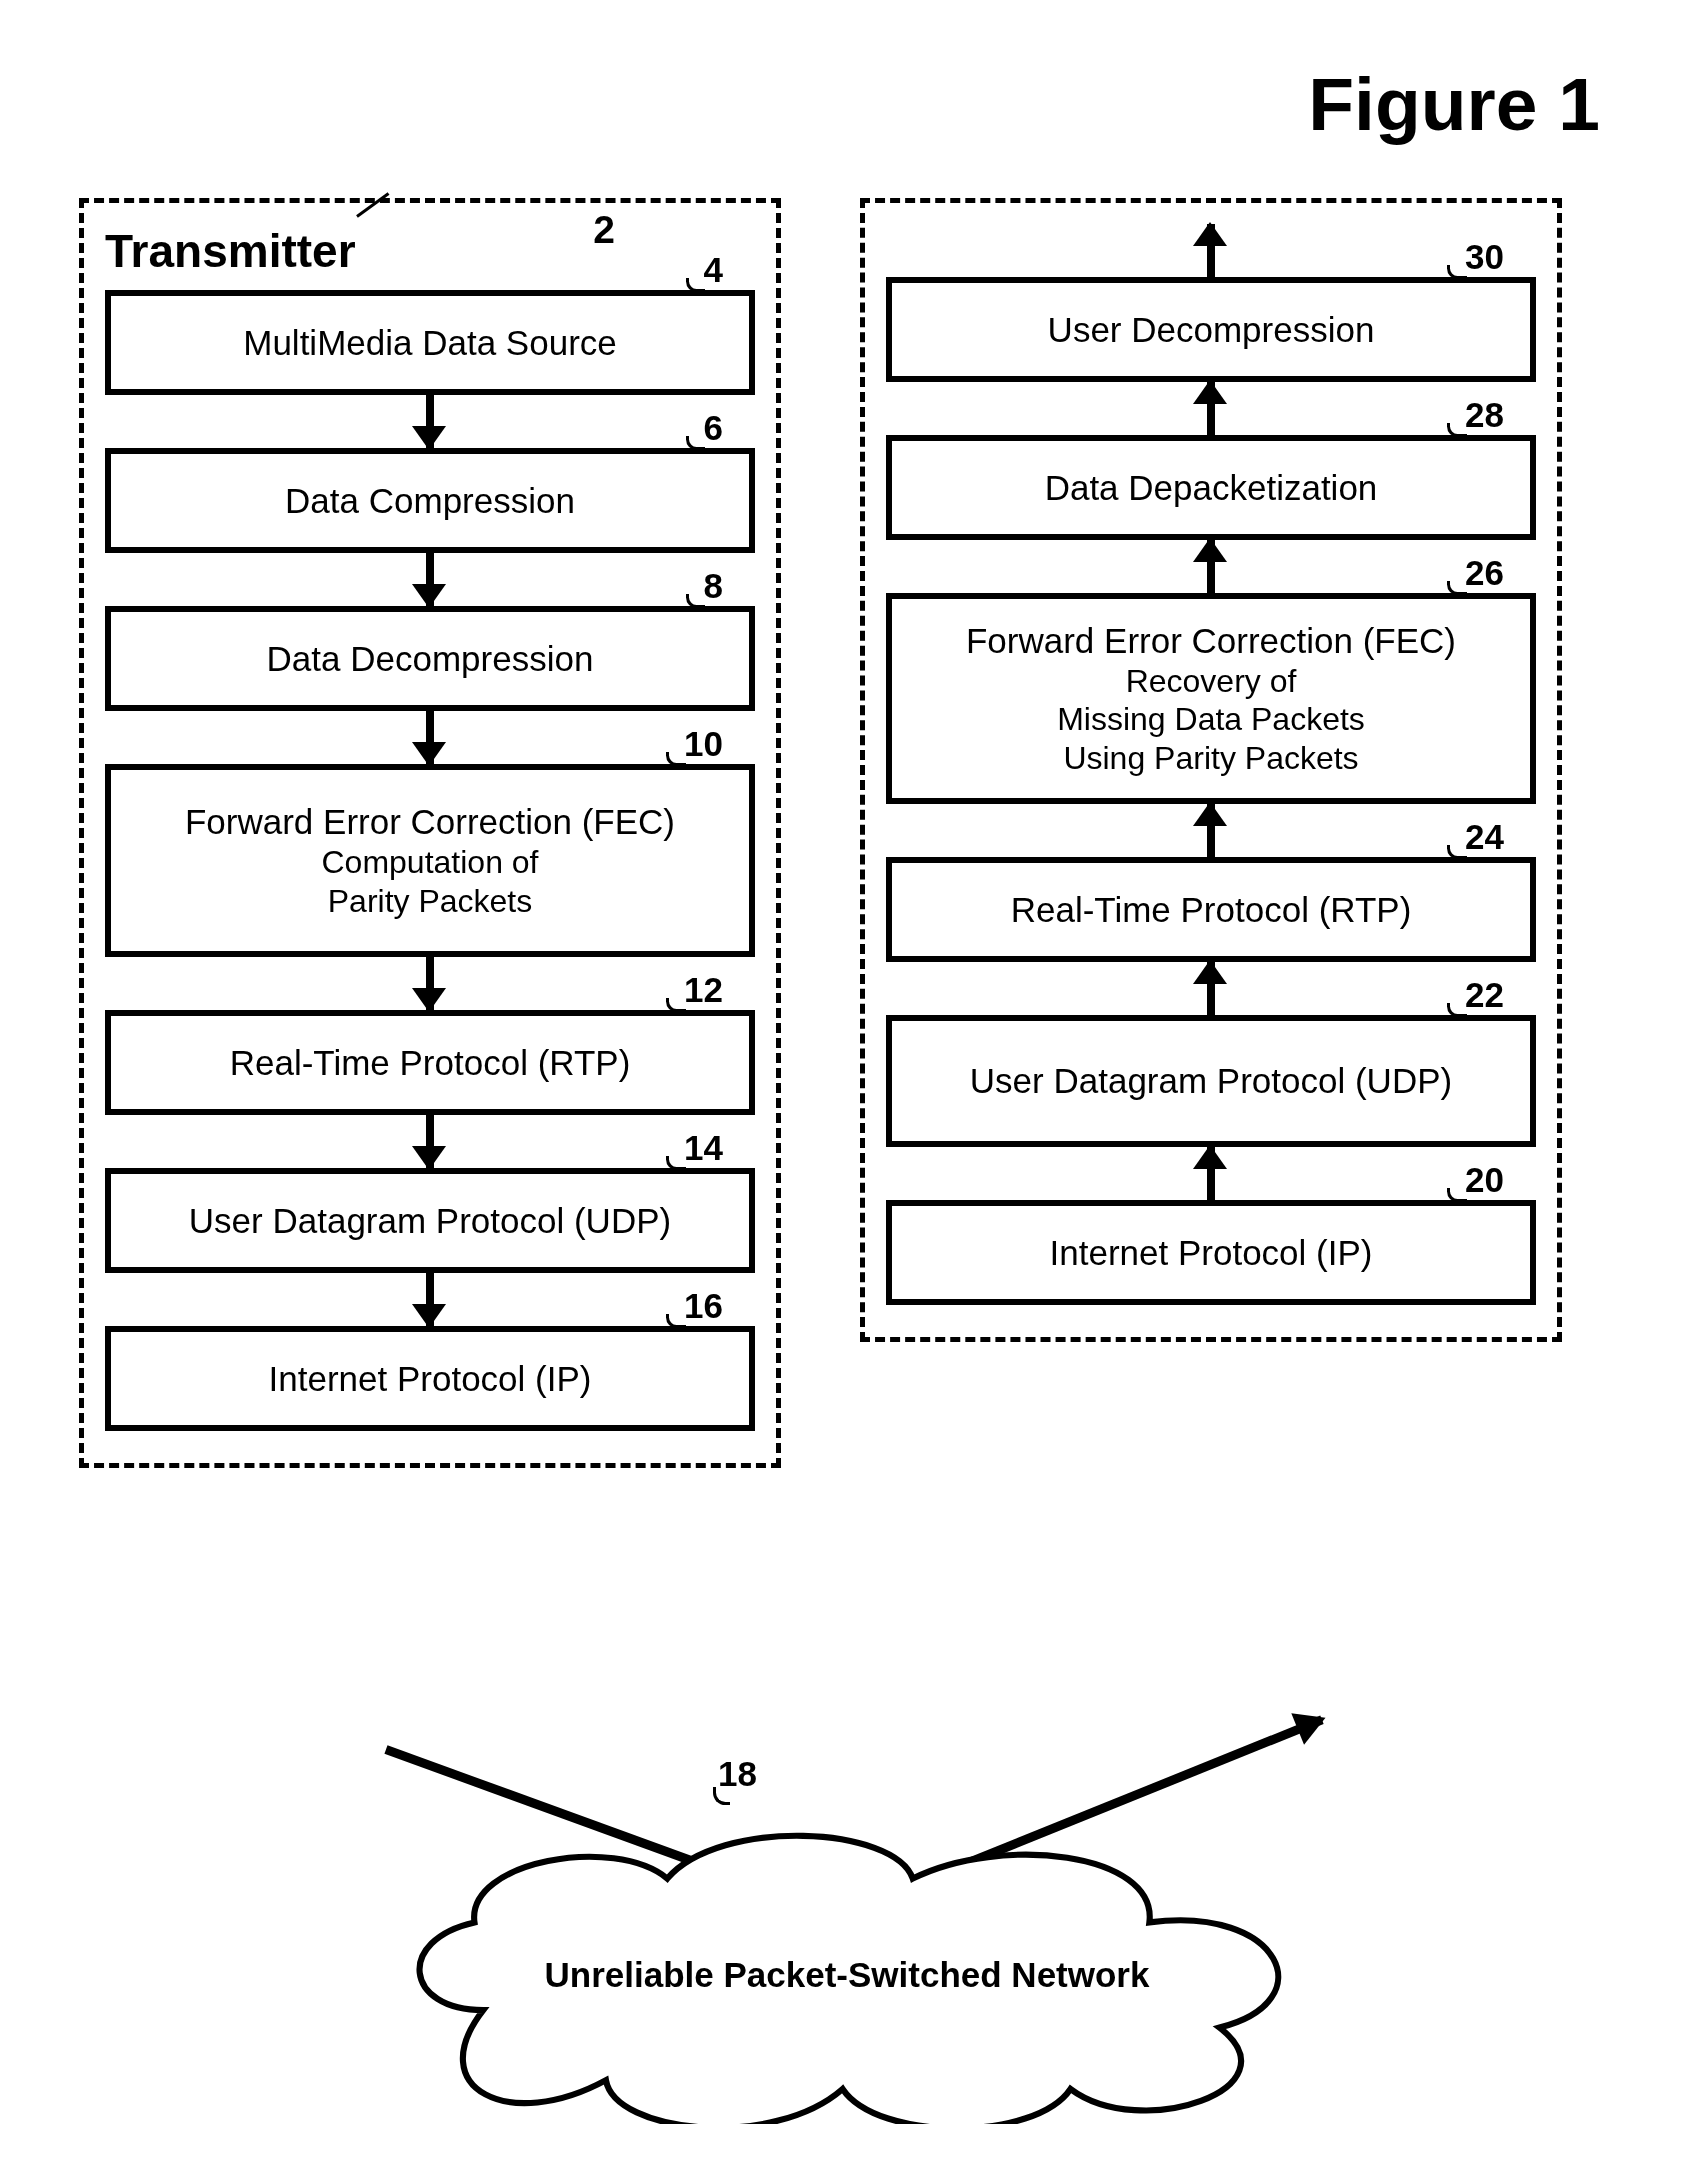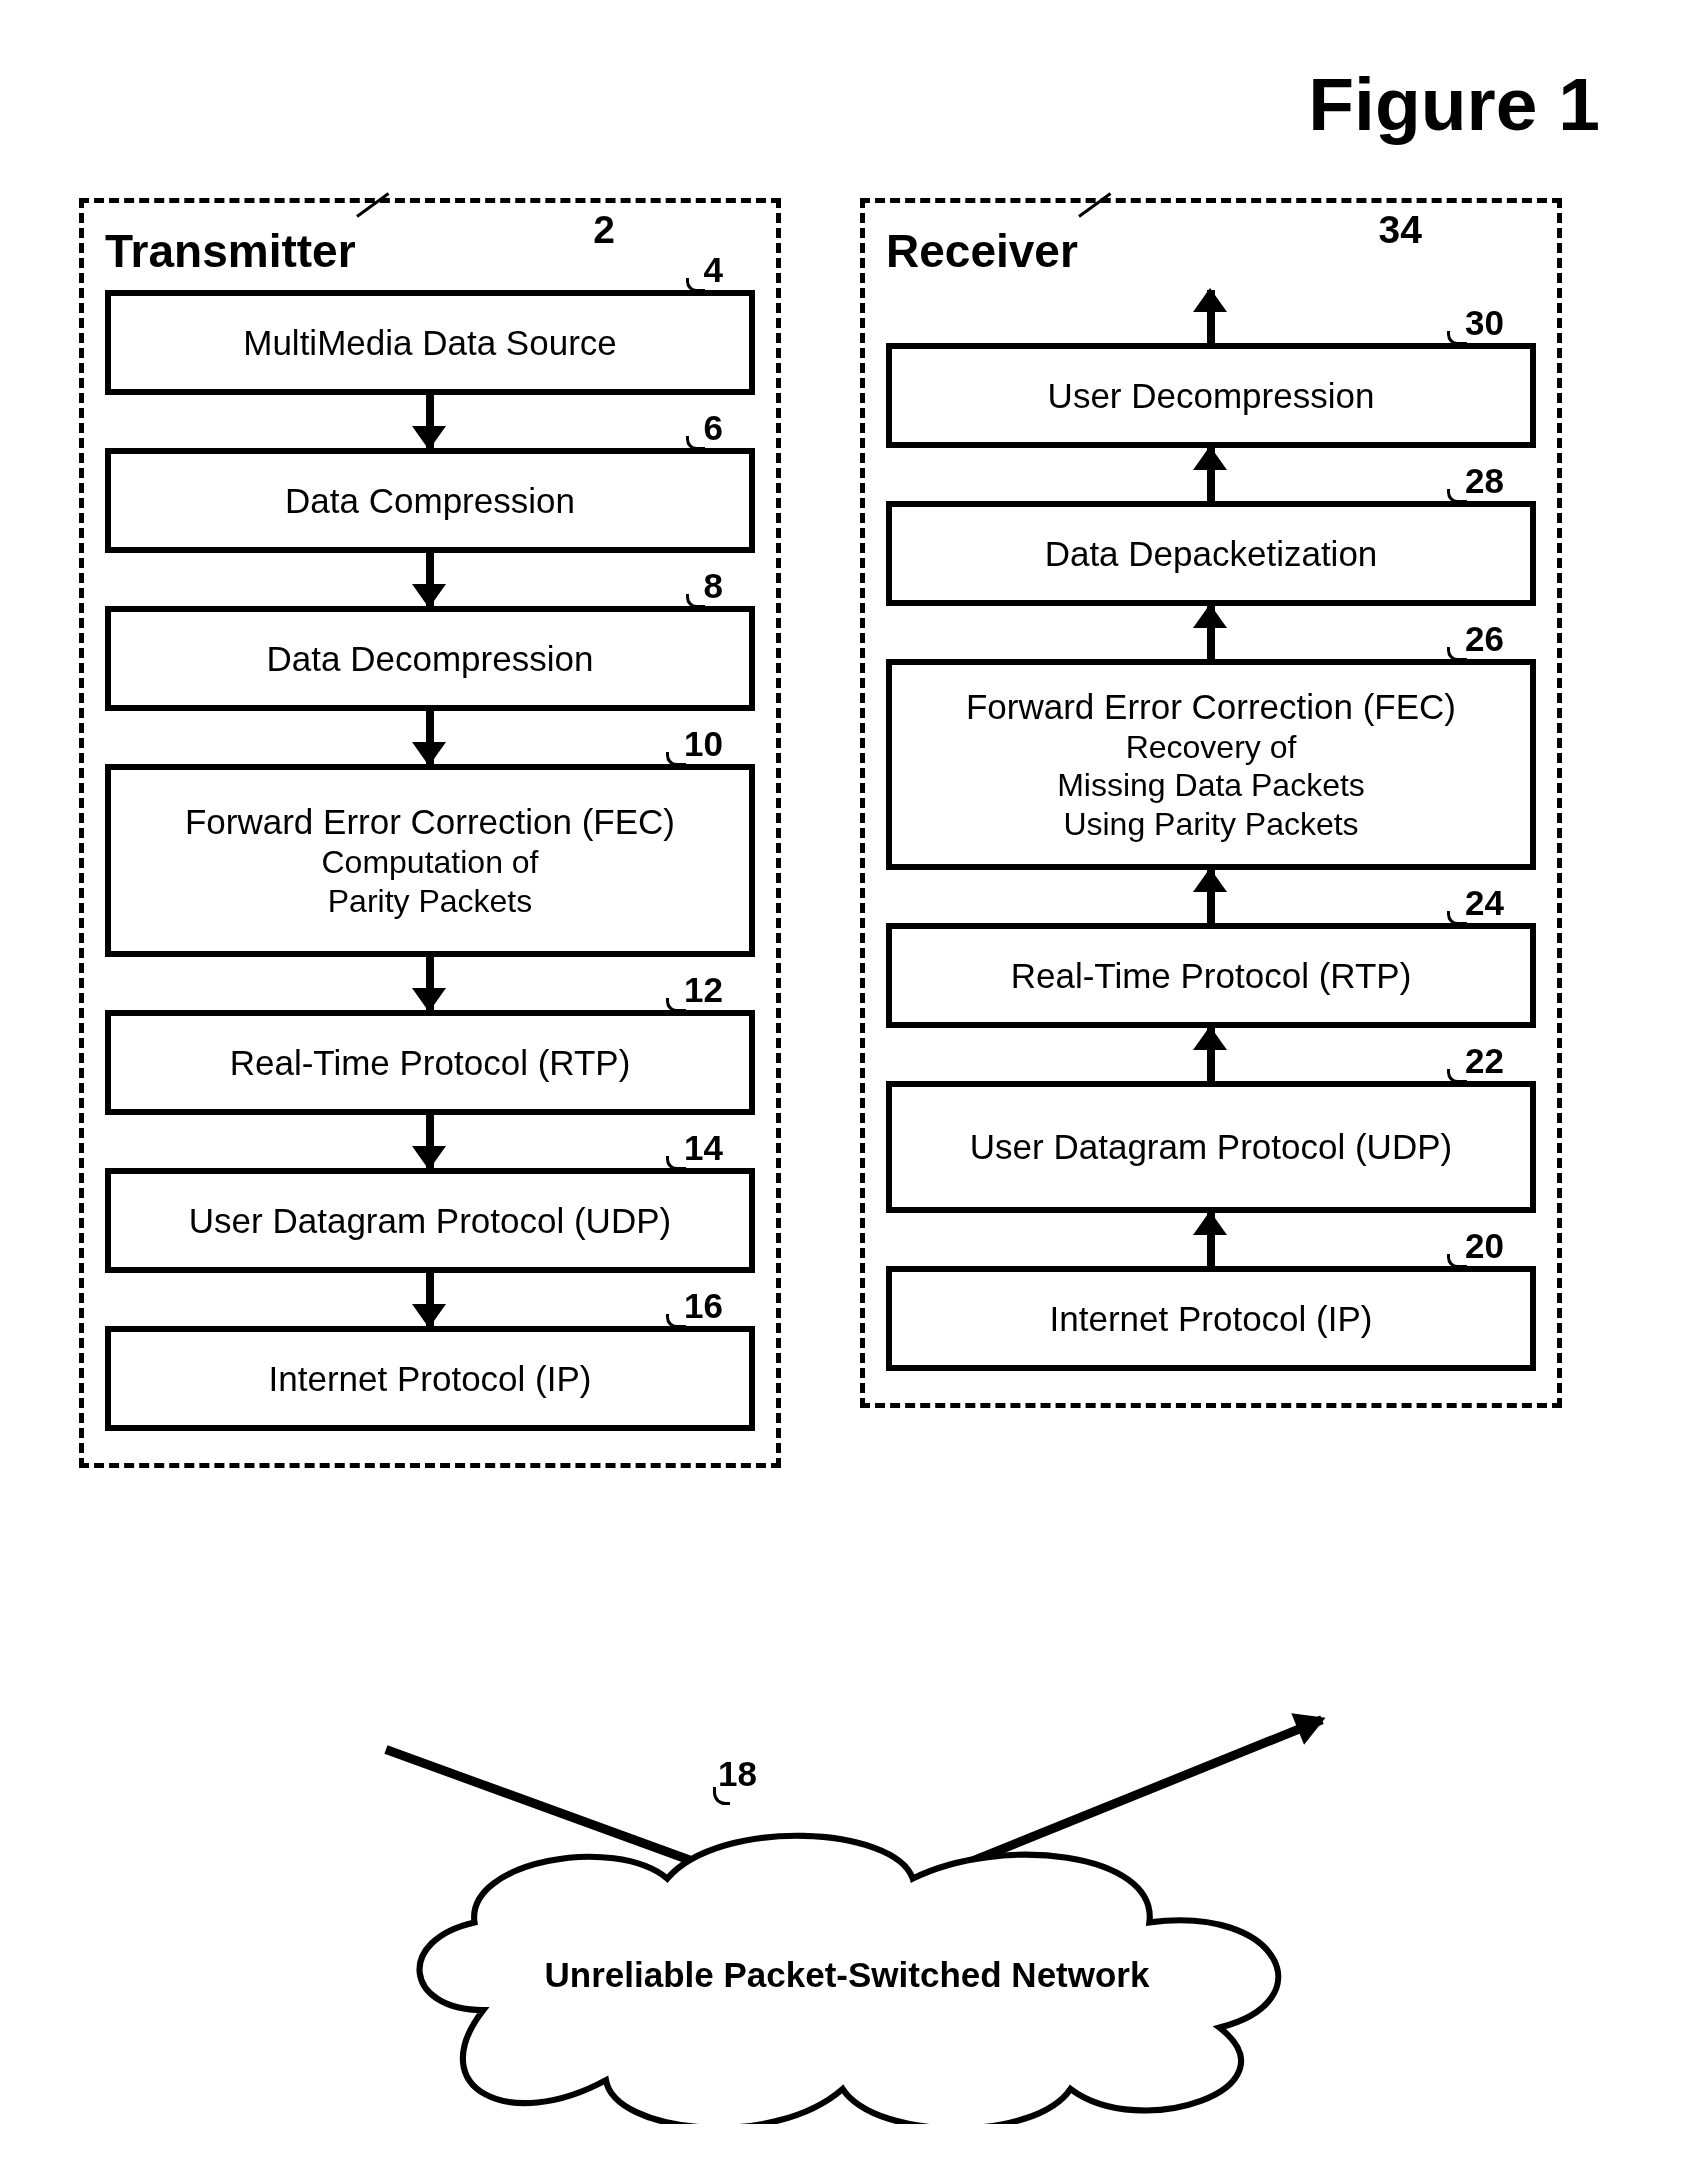--- a/index.html
+++ b/index.html
@@ -235,24 +235,20 @@
 
   <div class="block-wrap">
     <div class="ref-small"><span class="hook"></span><span>16</span></div>
     <div class="block">
       <div>Internet Protocol (IP)</div>
     </div>
   </div>
 </div>
 
 <div class="dashed-group" style="left:860px; top:198px; width:702px;">
-  <div class="group-title" style="position:relative;">
-    <span class="lead">Receiver</span>
-    <span class="ref" style="top:-16px; right:114px;">34</span>
-  </div>
 
   <div class="arrow-up"></div>
 
   <div class="block-wrap">
     <div class="ref-small"><span class="hook"></span><span>30</span></div>
     <div class="block">
       <div>User Decompression</div>
     </div>
   </div>
   <div class="arrow-up"></div>

